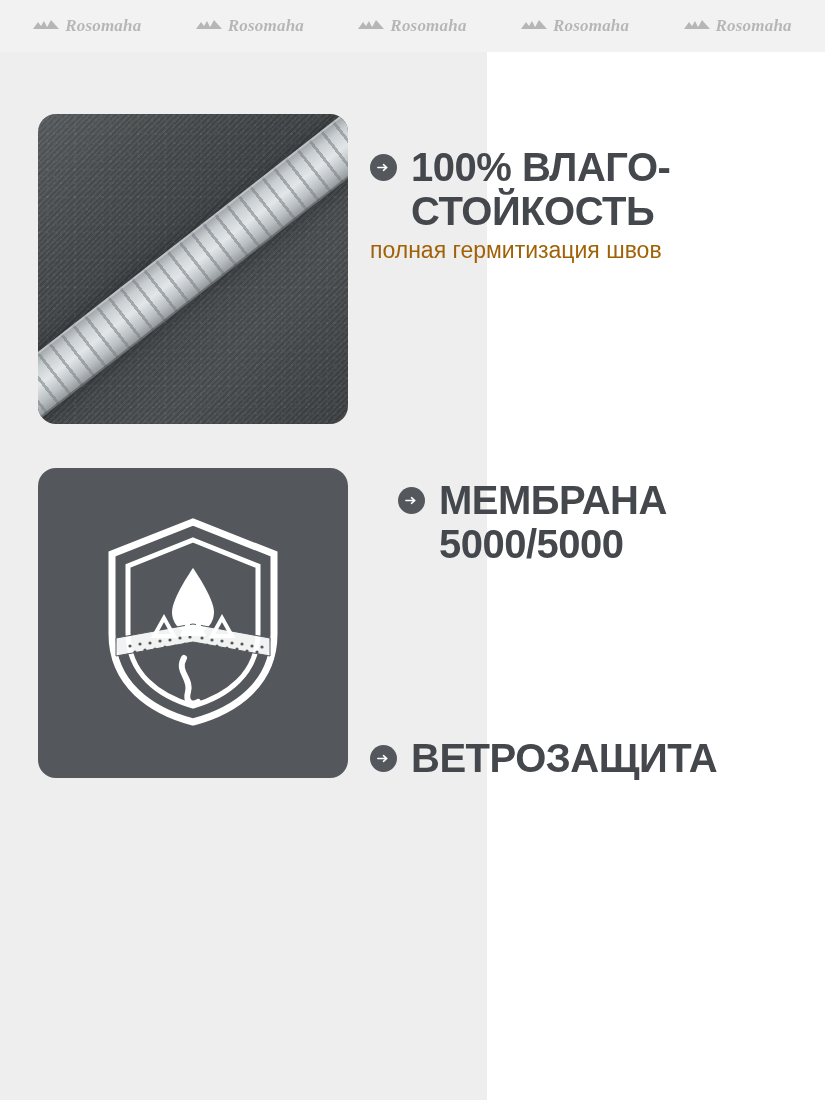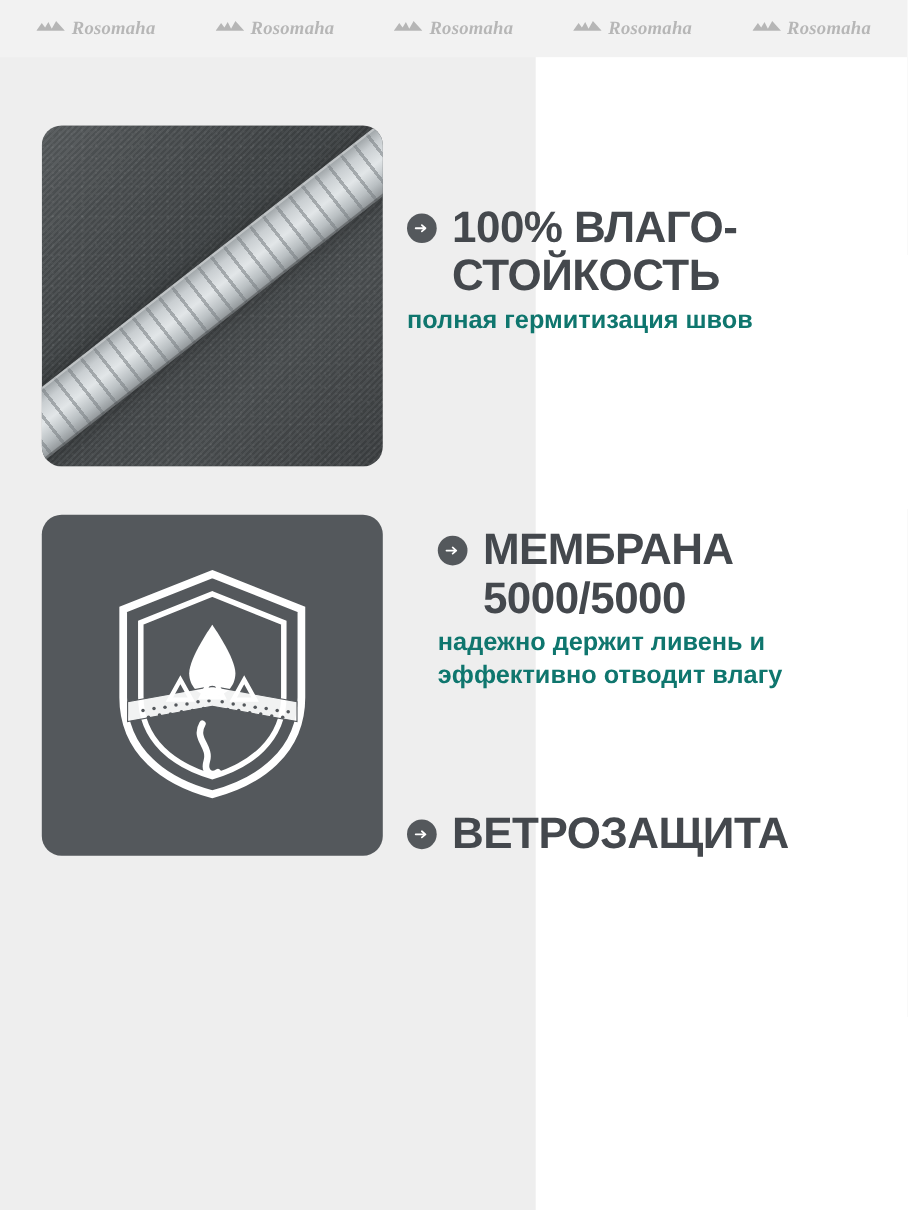--- a/index.html
+++ b/index.html
@@ -162,29 +162,28 @@
     font-size: 40px;
     line-height: 44px;
     font-weight: bold;
     color: #44484d;
     letter-spacing: -0.5px;
   }
   p.subline {
     margin: 2px 0 0 0;
     font-size: 23px;
     line-height: 30px;
-    color: #0f766e;
-    font-weight: bold;
+    color: #a16207;
+    font-weight: normal;
   }
 
   #txt-water {
     left: 370px;
     top: 145px;
     width: 420px;
-    margin-top: 40px;
   }
   #txt-membrane {
     left: 370px;
     top: 478px;
     width: 420px;
     margin-left: 28px;
   }
   #txt-wind {
     left: 370px;
     top: 736px;
@@ -326,21 +325,20 @@
 
   <div class="text-col" id="txt-membrane">
     <div class="head-row">
       <span class="arrow-badge">
         <svg width="15" height="15" viewBox="0 0 16 16">
             <path d="M2 8 H11 M8 5 L11.5 8 L8 11" stroke="#ffffff" stroke-width="1.7" fill="none" stroke-linecap="round" stroke-linejoin="round"></path>
           </svg>
       </span>
       <h2 class="headline">МЕМБРАНА 5000/5000</h2>
     </div>
-    <p class="subline">надежно держит ливень и эффективно отводит влагу</p>
   </div>
 
   <div class="text-col" id="txt-wind">
     <div class="head-row">
       <span class="arrow-badge">
         <svg width="15" height="15" viewBox="0 0 16 16">
             <path d="M2 8 H11 M8 5 L11.5 8 L8 11" stroke="#ffffff" stroke-width="1.7" fill="none" stroke-linecap="round" stroke-linejoin="round"></path>
           </svg>
       </span>
       <h2 class="headline">ВЕТРОЗАЩИТА</h2>

